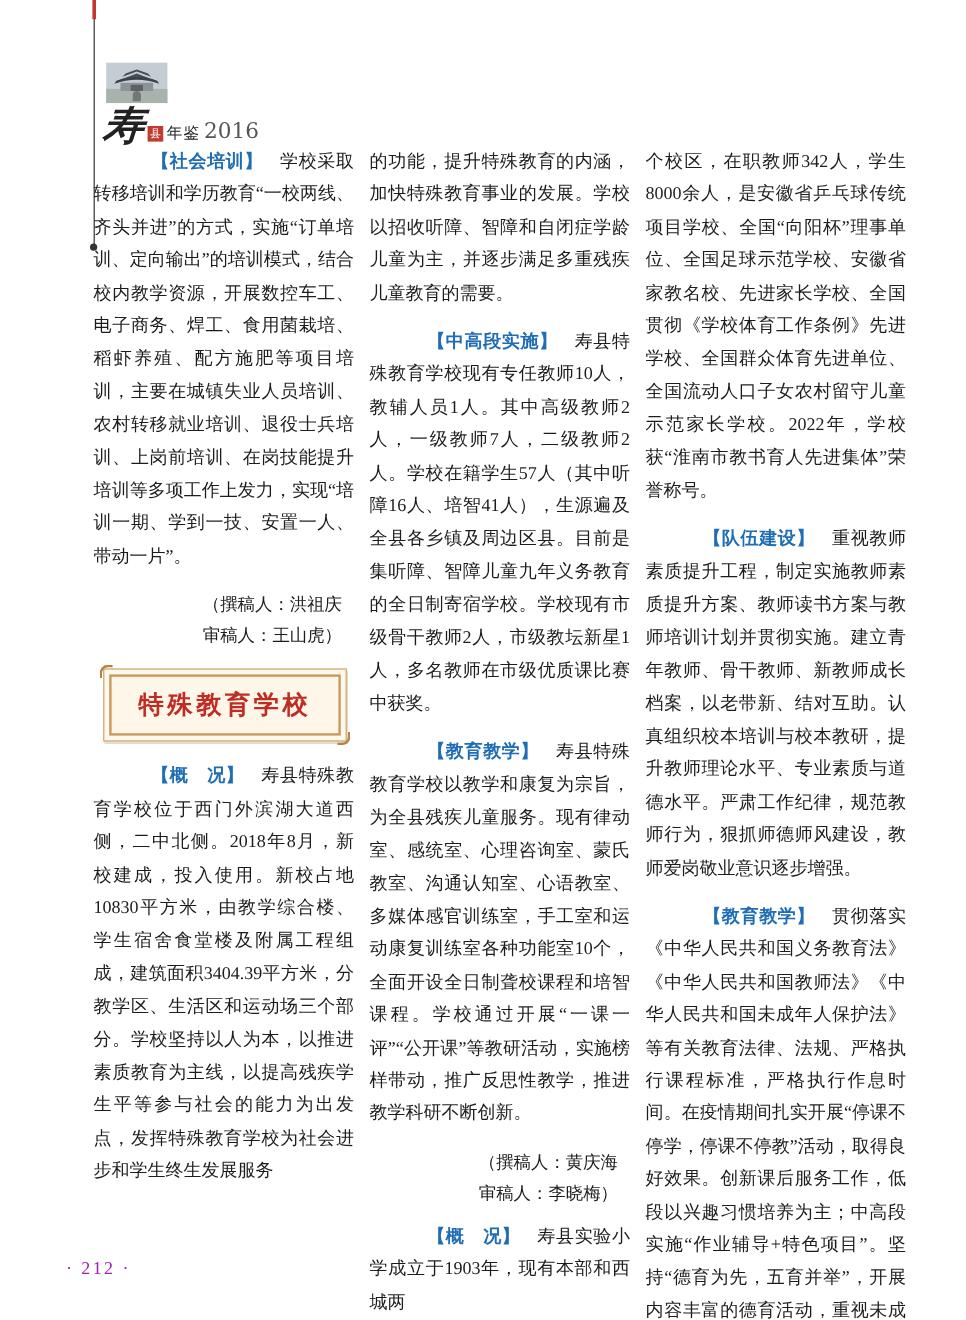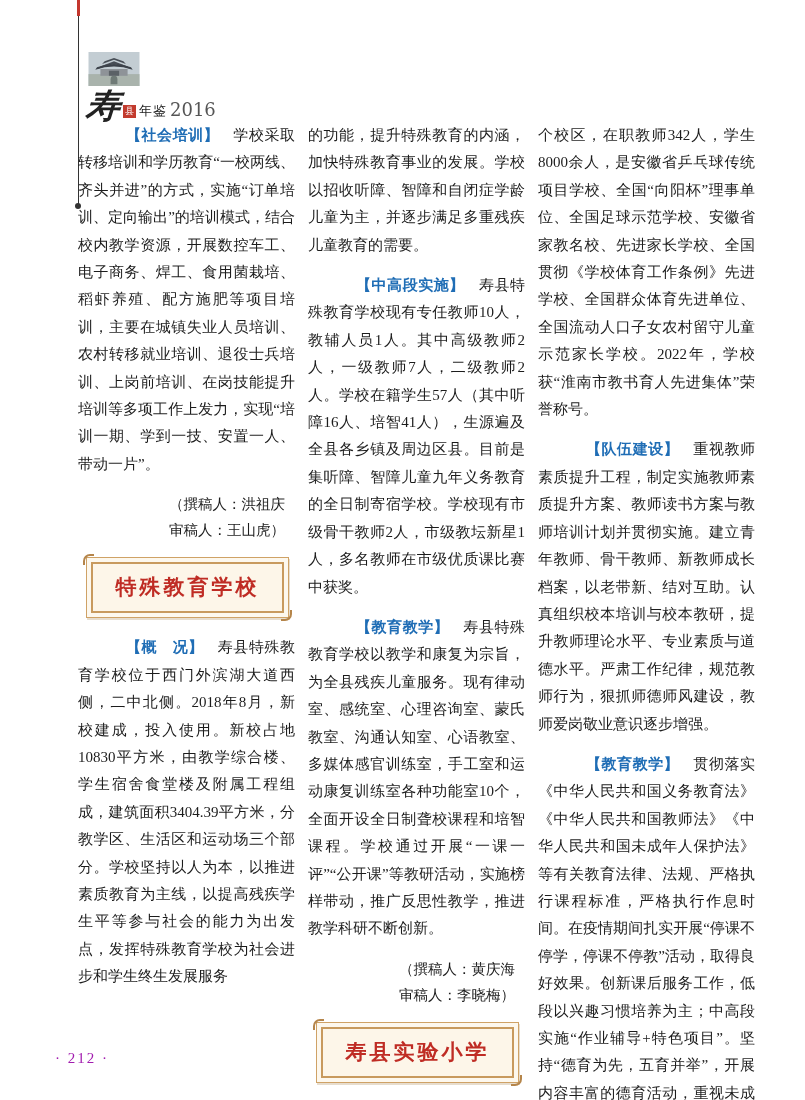--- a/index.html
+++ b/index.html
@@ -81,23 +81,20 @@
   </div>
 
   <div class="col col2">
     <p class="para">的功能，提升特殊教育的内涵，加快特殊教育事业的发展。学校以招收听障、智障和自闭症学龄儿童为主，并逐步满足多重残疾儿童教育的需要。</p>
     <p class="para"><span class="sec-label">【中高段实施】</span><span>寿县特殊教育学校现有专任教师10人，教辅人员1人。其中高级教师2人，一级教师7人，二级教师2人。学校在籍学生57人（其中听障16人、培智41人），生源遍及全县各乡镇及周边区县。目前是集听障、智障儿童九年义务教育的全日制寄宿学校。学校现有市级骨干教师2人，市级教坛新星1人，多名教师在市级优质课比赛中获奖。</span></p>
     <p class="para"><span class="sec-label">【教育教学】</span><span>寿县特殊教育学校以教学和康复为宗旨，为全县残疾儿童服务。现有律动室、感统室、心理咨询室、蒙氏教室、沟通认知室、心语教室、多媒体感官训练室，手工室和运动康复训练室各种功能室10个，全面开设全日制聋校课程和培智课程。学校通过开展“一课一评”“公开课”等教研活动，实施榜样带动，推广反思性教学，推进教学科研不断创新。</span></p>
     <div class="byline">
       <div>（撰稿人：黄庆海</div>
       <div>审稿人：李晓梅）</div>
     </div>
-    <div class="boxtitle">
-      <div class="boxtitle-inner">寿县实验小学</div>
-    </div>
     <p class="para"><span class="sec-label">【概　况】</span><span>寿县实验小学成立于1903年，现有本部和西城两</span></p>
   </div>
 
   <div class="col col3">
     <p class="para">个校区，在职教师342人，学生8000余人，是安徽省乒乓球传统项目学校、全国“向阳杯”理事单位、全国足球示范学校、安徽省家教名校、先进家长学校、全国贯彻《学校体育工作条例》先进学校、全国群众体育先进单位、全国流动人口子女农村留守儿童示范家长学校。2022年，学校获“淮南市教书育人先进集体”荣誉称号。</p>
     <p class="para"><span class="sec-label">【队伍建设】</span><span>重视教师素质提升工程，制定实施教师素质提升方案、教师读书方案与教师培训计划并贯彻实施。建立青年教师、骨干教师、新教师成长档案，以老带新、结对互助。认真组织校本培训与校本教研，提升教师理论水平、专业素质与道德水平。严肃工作纪律，规范教师行为，狠抓师德师风建设，教师爱岗敬业意识逐步增强。</span></p>
     <p class="para"><span class="sec-label">【教育教学】</span><span>贯彻落实《中华人民共和国义务教育法》《中华人民共和国教师法》《中华人民共和国未成年人保护法》等有关教育法律、法规、严格执行课程标准，严格执行作息时间。在疫情期间扎实开展“停课不停学，停课不停教”活动，取得良好效果。创新课后服务工作，低段以兴趣习惯培养为主；中高段实施“作业辅导+特色项目”。坚持“德育为先，五育并举”，开展内容丰富的德育活动，重视未成年人思想道德建设。开展丰富多彩的校园文化</span></p>
   </div>
 
   <div class="pagenum">· 212 ·</div>

